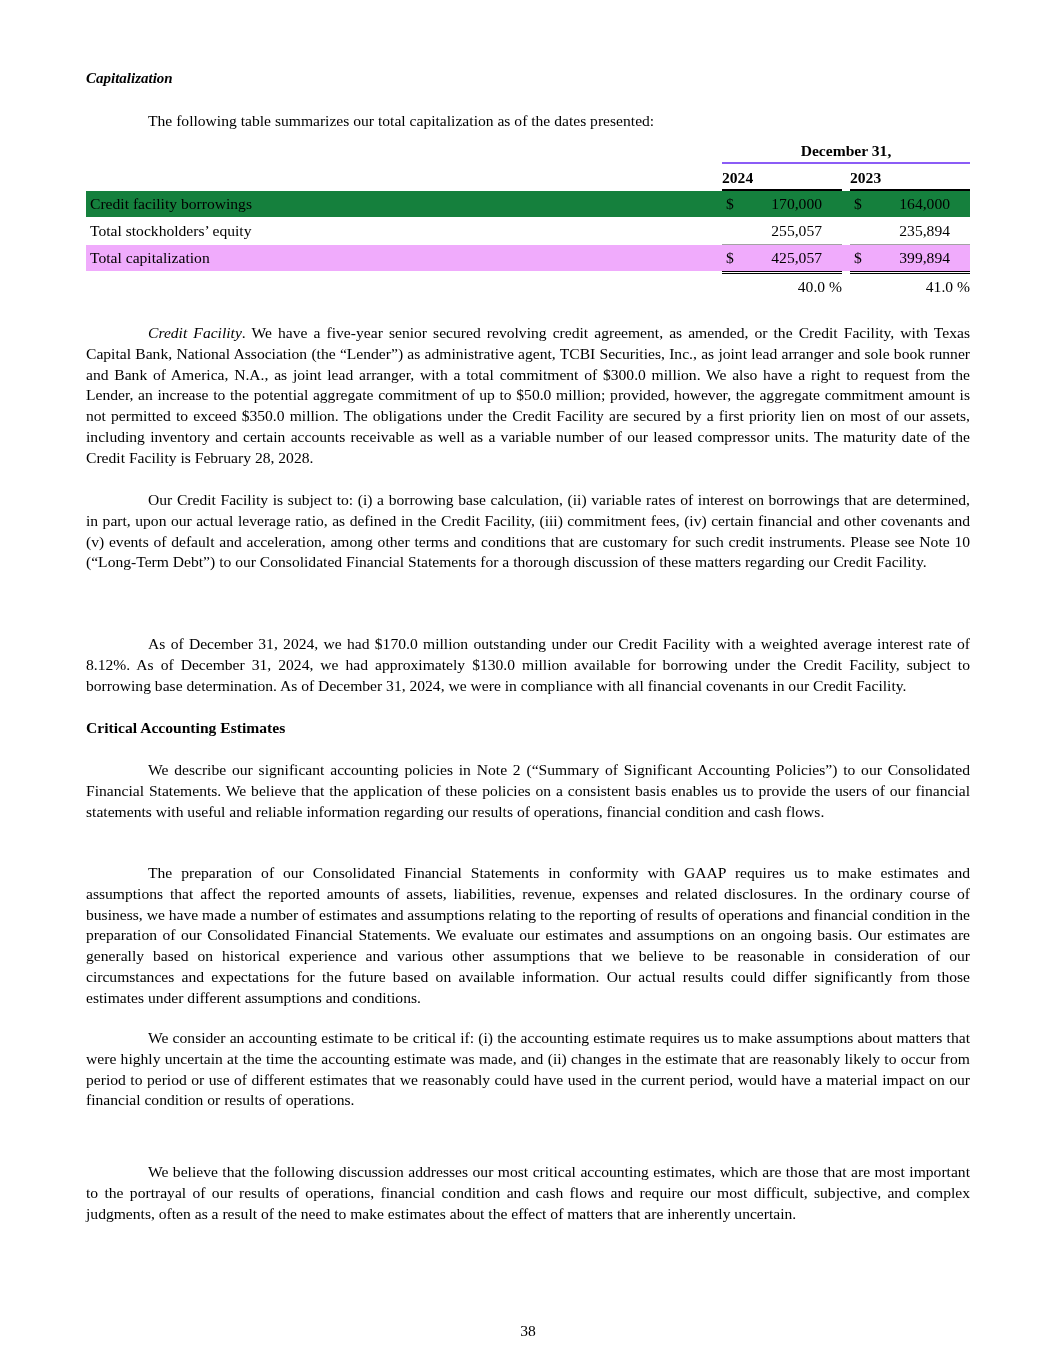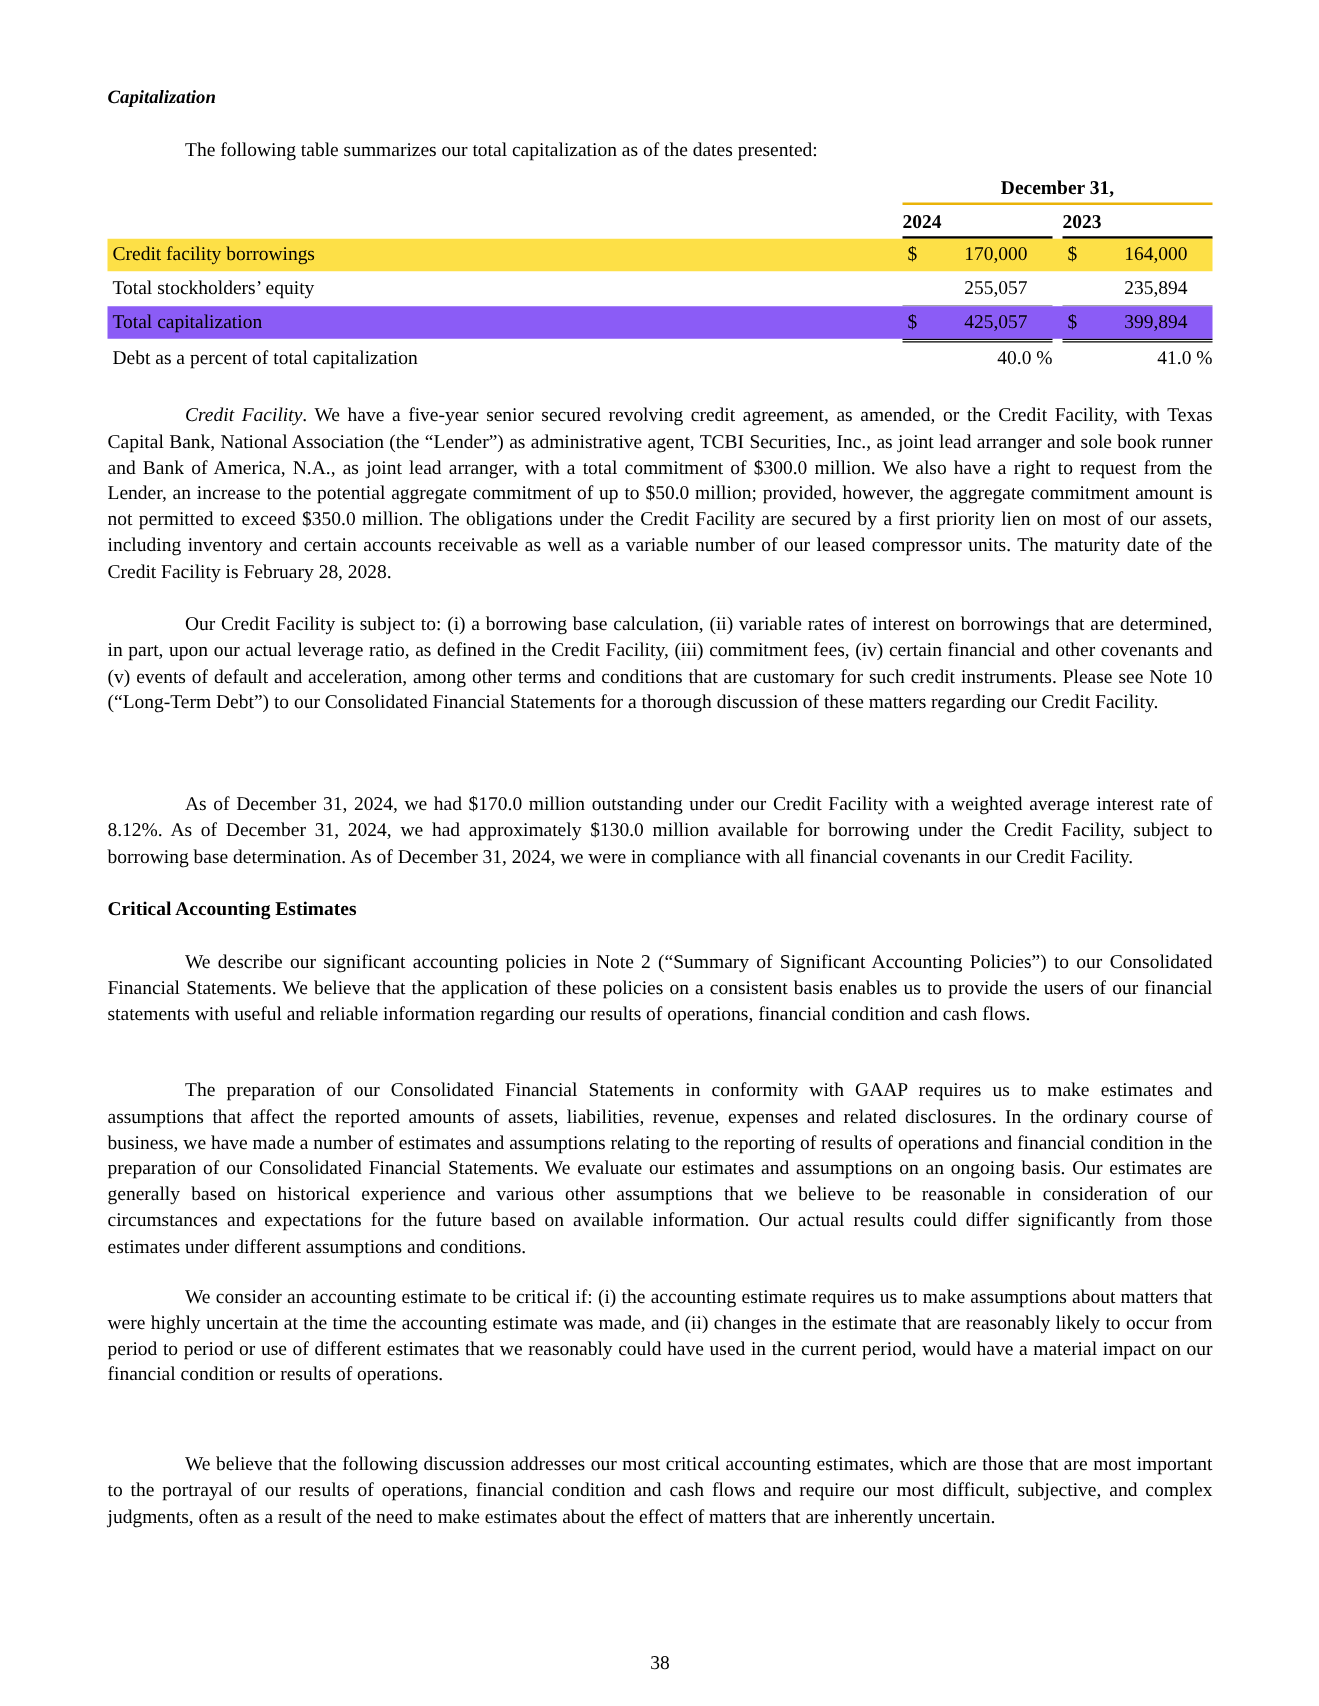--- a/index.html
+++ b/index.html
@@ -8,21 +8,21 @@
     font-family: "Liberation Serif", "DejaVu Serif", serif;
     color: #000; font-size: 15.6px;
   }
   .page { position: absolute; left: 86px; top: 0; width: 884px; }
   .heading-italic { position: absolute; top: 70px; left: 0; font-weight: bold; font-style: italic; font-size: 15px; }
   .intro { position: absolute; top: 112px; left: 62px; font-size: 15.6px; }
   .heading-bold { font-weight: bold; font-size: 15px; }
 
   
   .cap-table { position: absolute; top: 140px; left: 0; width: 884px; }
-  .hdr-dec { position: absolute; left: 636px; width: 248px; top: 0; height: 22px; text-align: center; font-weight: bold; border-bottom: 2px solid #eab308; font-size: 15.6px; line-height: 22px; }
+  .hdr-dec { position: absolute; left: 636px; width: 248px; top: 0; height: 22px; text-align: center; font-weight: bold; border-bottom: 2px solid #8b5cf6; font-size: 15.6px; line-height: 22px; }
   .hdr-year { position: absolute; top: 27px; height: 22px; line-height: 22px; text-align: left; font-weight: bold; border-bottom: 2px solid #000; }
   .hdr-y1 { left: 636px; width: 120px; }
   .hdr-y2 { left: 764px; width: 120px; }
   .row { position: absolute; left: 0; width: 884px; height: 26px; line-height: 26px; }
   .row.shaded { background: #cdeefb; }
   .row .label { position: absolute; left: 4px; }
   .cell { position: absolute; top: 0; height: 26px; width: 120px; }
   .cell.c1 { left: 636px; }
   .cell.c2 { left: 764px; }
   .cell .cur { position: absolute; left: 4px; }
@@ -41,21 +41,21 @@
 <div class="page">
 
   <div class="heading-italic">Capitalization</div>
   <div class="intro">The following table summarizes our total capitalization as of the dates presented:</div>
 
   <div class="cap-table">
     <div class="hdr-dec">December 31,</div>
     <div class="hdr-year hdr-y1">2024</div>
     <div class="hdr-year hdr-y2">2023</div>
 
-    <div class="row shaded" style="top: 51px; background: #fde047;">
+    <div class="row shaded" style="top: 51px; background: #15803d;">
       <span class="label">Credit facility borrowings</span>
       <div class="cell c1">
         <span class="cur">$</span>
         <span class="num">170,000</span>
       </div>
       <div class="cell c2">
         <span class="cur">$</span>
         <span class="num">164,000</span>
       </div>
     </div>
@@ -63,34 +63,33 @@
     <div class="row" style="top:78px;">
       <span class="label">Total stockholders’ equity</span>
       <div class="cell c1 uline">
         <span class="num">255,057</span>
       </div>
       <div class="cell c2 uline">
         <span class="num">235,894</span>
       </div>
     </div>
 
-    <div class="row shaded" style="top: 105px; background: #8b5cf6;">
+    <div class="row shaded" style="top: 105px; background: #f0abfc;">
       <span class="label">Total capitalization</span>
       <div class="cell c1 dline">
         <span class="cur">$</span>
         <span class="num">425,057</span>
       </div>
       <div class="cell c2 dline">
         <span class="cur">$</span>
         <span class="num">399,894</span>
       </div>
     </div>
 
     <div class="row" style="top:134px;">
-      <span class="label">Debt as a percent of total capitalization</span>
       <div class="cell c1">
         <span class="pct">40.0 %</span>
       </div>
       <div class="cell c2">
         <span class="pct">41.0 %</span>
       </div>
     </div>
   </div>
 
   <div class="para" style="top:323px;">

